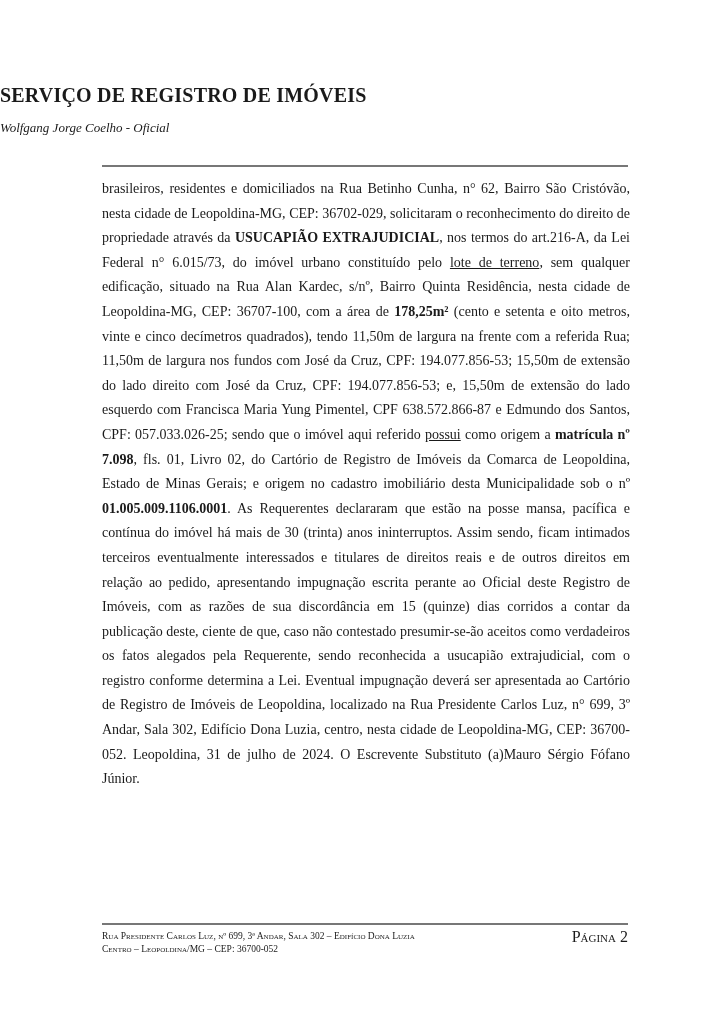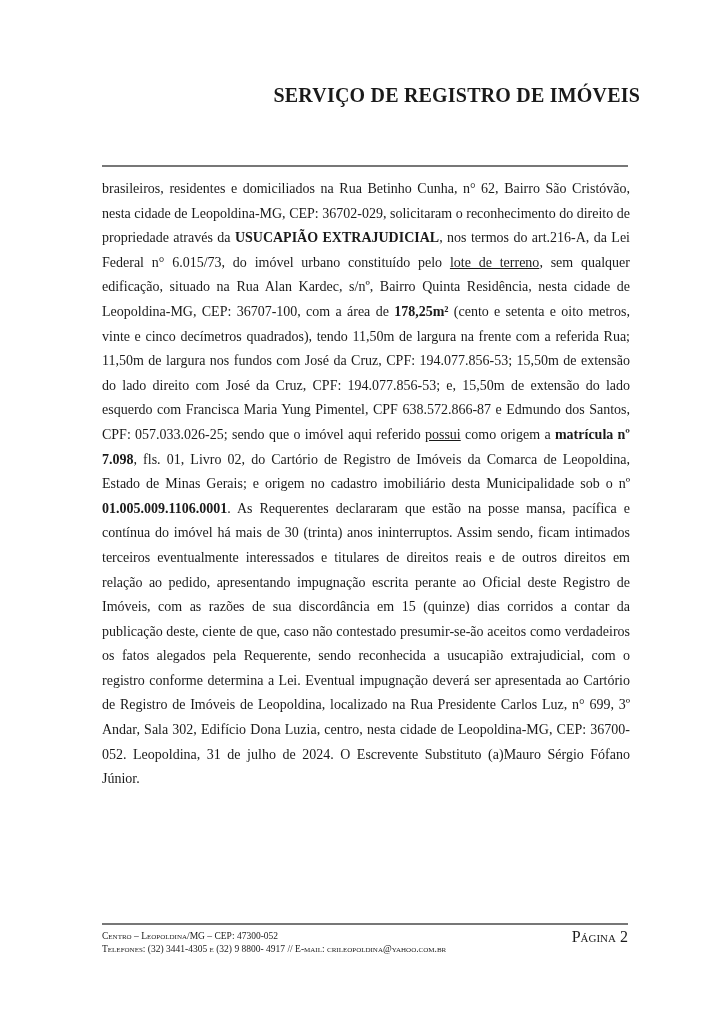--- a/index.html
+++ b/index.html
@@ -1,40 +1,41 @@
 <!DOCTYPE html>
 <html><head>
 <meta charset="utf-8">
 <style>
   html, body { margin: 0; padding: 0; background: #ffffff; }
   body { width: 724px; height: 1024px; position: relative; overflow: hidden; color: #1a1a1a; font-family: "Liberation Serif", serif; }
-  .header { position: absolute; top: 84px; left: 0; width: 640px; text-align: right; }
+  .header { position: absolute; top: 84px; left: 0; width: 640px; text-align: left; }
   .header h1 { margin: 0; font-size: 20px; line-height: 22px; font-weight: bold; letter-spacing: 0.2px; }
   .header .officer { margin-top: 14px; font-size: 13px; font-style: italic; }
   .rule-top { position: absolute; top: 165px; left: 102px; width: 526px; border-top: 2px solid #777; }
   .body-text { position: absolute; top: 177px; left: 102px; width: 528px; font-size: 14px; line-height: 24.6px; text-align: justify; }
   .body-text p { margin: 0; }
   .body-text b { font-weight: bold; }
   .body-text u { text-decoration: underline; }
   .rule-bottom { position: absolute; top: 923px; left: 102px; width: 526px; border-top: 2px solid #777; }
   .footer { position: absolute; top: 930px; left: 102px; width: 526px; font-size: 9.5px; line-height: 13.4px; font-variant: small-caps; }
   .footer .page { position: absolute; right: 0; top: 0; font-size: 16px; font-variant: small-caps; }
 </style>
 </head>
 <body>
 
 <div class="header">
   <h1>SERVIÇO DE REGISTRO DE IMÓVEIS</h1>
+  <div class="officer">Wolfgang Jorge Coelho - Oficial</div>
 </div>
 
 <div class="rule-top"></div>
 
 <div class="body-text">
   <p><span>brasileiros, residentes e domiciliados na Rua Betinho Cunha, n° 62, Bairro São Cristóvão, nesta cidade de Leopoldina-MG, CEP: 36702-029, solicitaram o reconhecimento do direito de propriedade através da </span><b>USUCAPIÃO EXTRAJUDICIAL</b><span>, nos termos do art.216-A, da Lei Federal n° 6.015/73, do imóvel urbano constituído pelo </span><u>lote de terreno</u><span>, sem qualquer edificação, situado na Rua Alan Kardec, s/nº, Bairro Quinta Residência, nesta cidade de Leopoldina-MG, CEP: 36707-100, com a área de </span><b>178,25m²</b><span> (cento e setenta e oito metros, vinte e cinco decímetros quadrados), tendo 11,50m de largura na frente com a referida Rua; 11,50m de largura nos fundos com José da Cruz, CPF: 194.077.856-53; 15,50m de extensão do lado direito com José da Cruz, CPF: 194.077.856-53; e, 15,50m de extensão do lado esquerdo com Francisca Maria Yung Pimentel, CPF 638.572.866-87 e Edmundo dos Santos, CPF: 057.033.026-25; sendo que o imóvel aqui referido </span><u>possui</u><span> como origem a </span><b>matrícula nº 7.098</b><span>, fls. 01, Livro 02, do Cartório de Registro de Imóveis da Comarca de Leopoldina, Estado de Minas Gerais; e origem no cadastro imobiliário desta Municipalidade sob o nº </span><b>01.005.009.1106.0001</b><span>. As Requerentes declararam que estão na posse mansa, pacífica e contínua do imóvel há mais de 30 (trinta) anos ininterruptos. Assim sendo, ficam intimados terceiros eventualmente interessados e titulares de direitos reais e de outros direitos em relação ao pedido, apresentando impugnação escrita perante ao Oficial deste Registro de Imóveis, com as razões de sua discordância em 15 (quinze) dias corridos a contar da publicação deste, ciente de que, caso não contestado presumir-se-ão aceitos como verdadeiros os fatos alegados pela Requerente, sendo reconhecida a usucapião extrajudicial, com o registro conforme determina a Lei. Eventual impugnação deverá ser apresentada ao Cartório de Registro de Imóveis de Leopoldina, localizado na Rua Presidente Carlos Luz, n° 699, 3º Andar, Sala 302, Edifício Dona Luzia, centro, nesta cidade de Leopoldina-MG, CEP: 36700-052. Leopoldina, 31 de julho de 2024. O Escrevente Substituto (a)Mauro Sérgio Fófano Júnior.</span></p>
 </div>
 
 <div class="rule-bottom"></div>
 
 <div class="footer">
-  <div>Centro – Leopoldina/MG – CEP: 47300-052</div>
-  <div>Telefones: (32) 3441-4305 e (32) 9 8800- 4917  //  E-mail: crileopoldina@yahoo.com.br</div>
+  <div>Rua Presidente Carlos Luz, nº 699, 3ª Andar, Sala 302 – Edifício Dona Luzia</div>
+  <div>Centro – Leopoldina/MG – CEP: 36700-052</div>
   <div class="page">Página 2</div>
 </div>
 
 </body></html>

